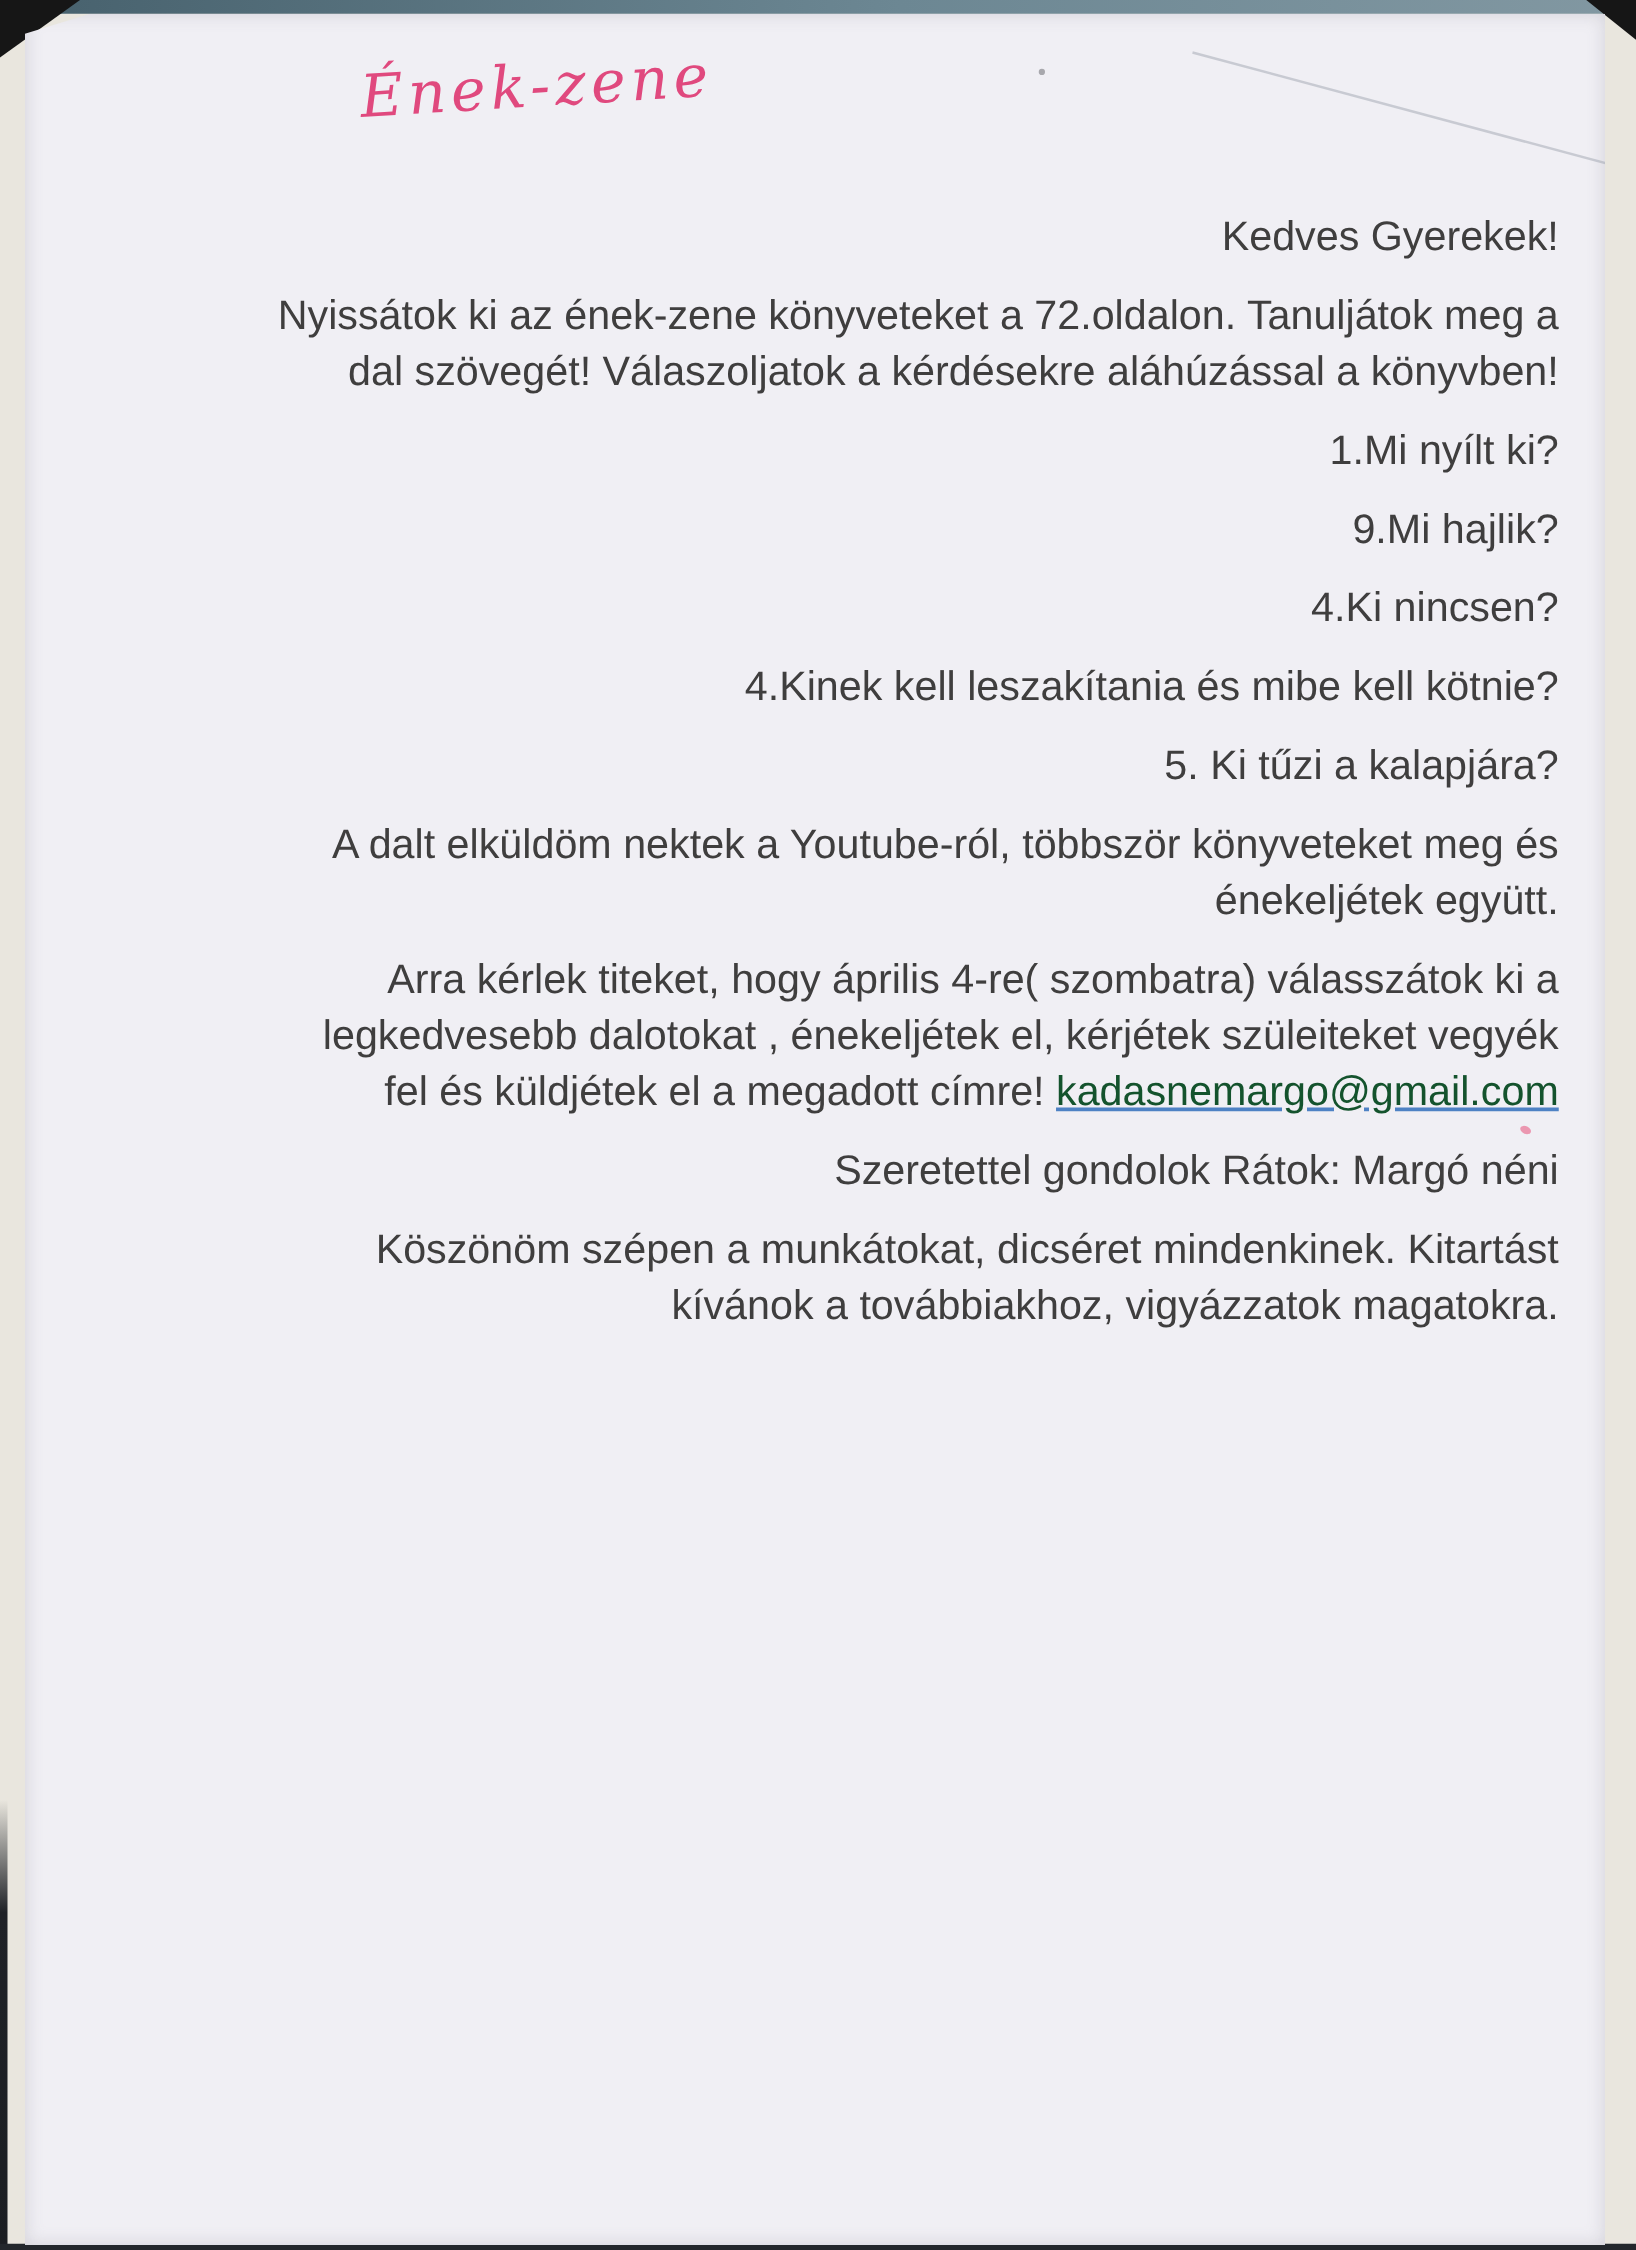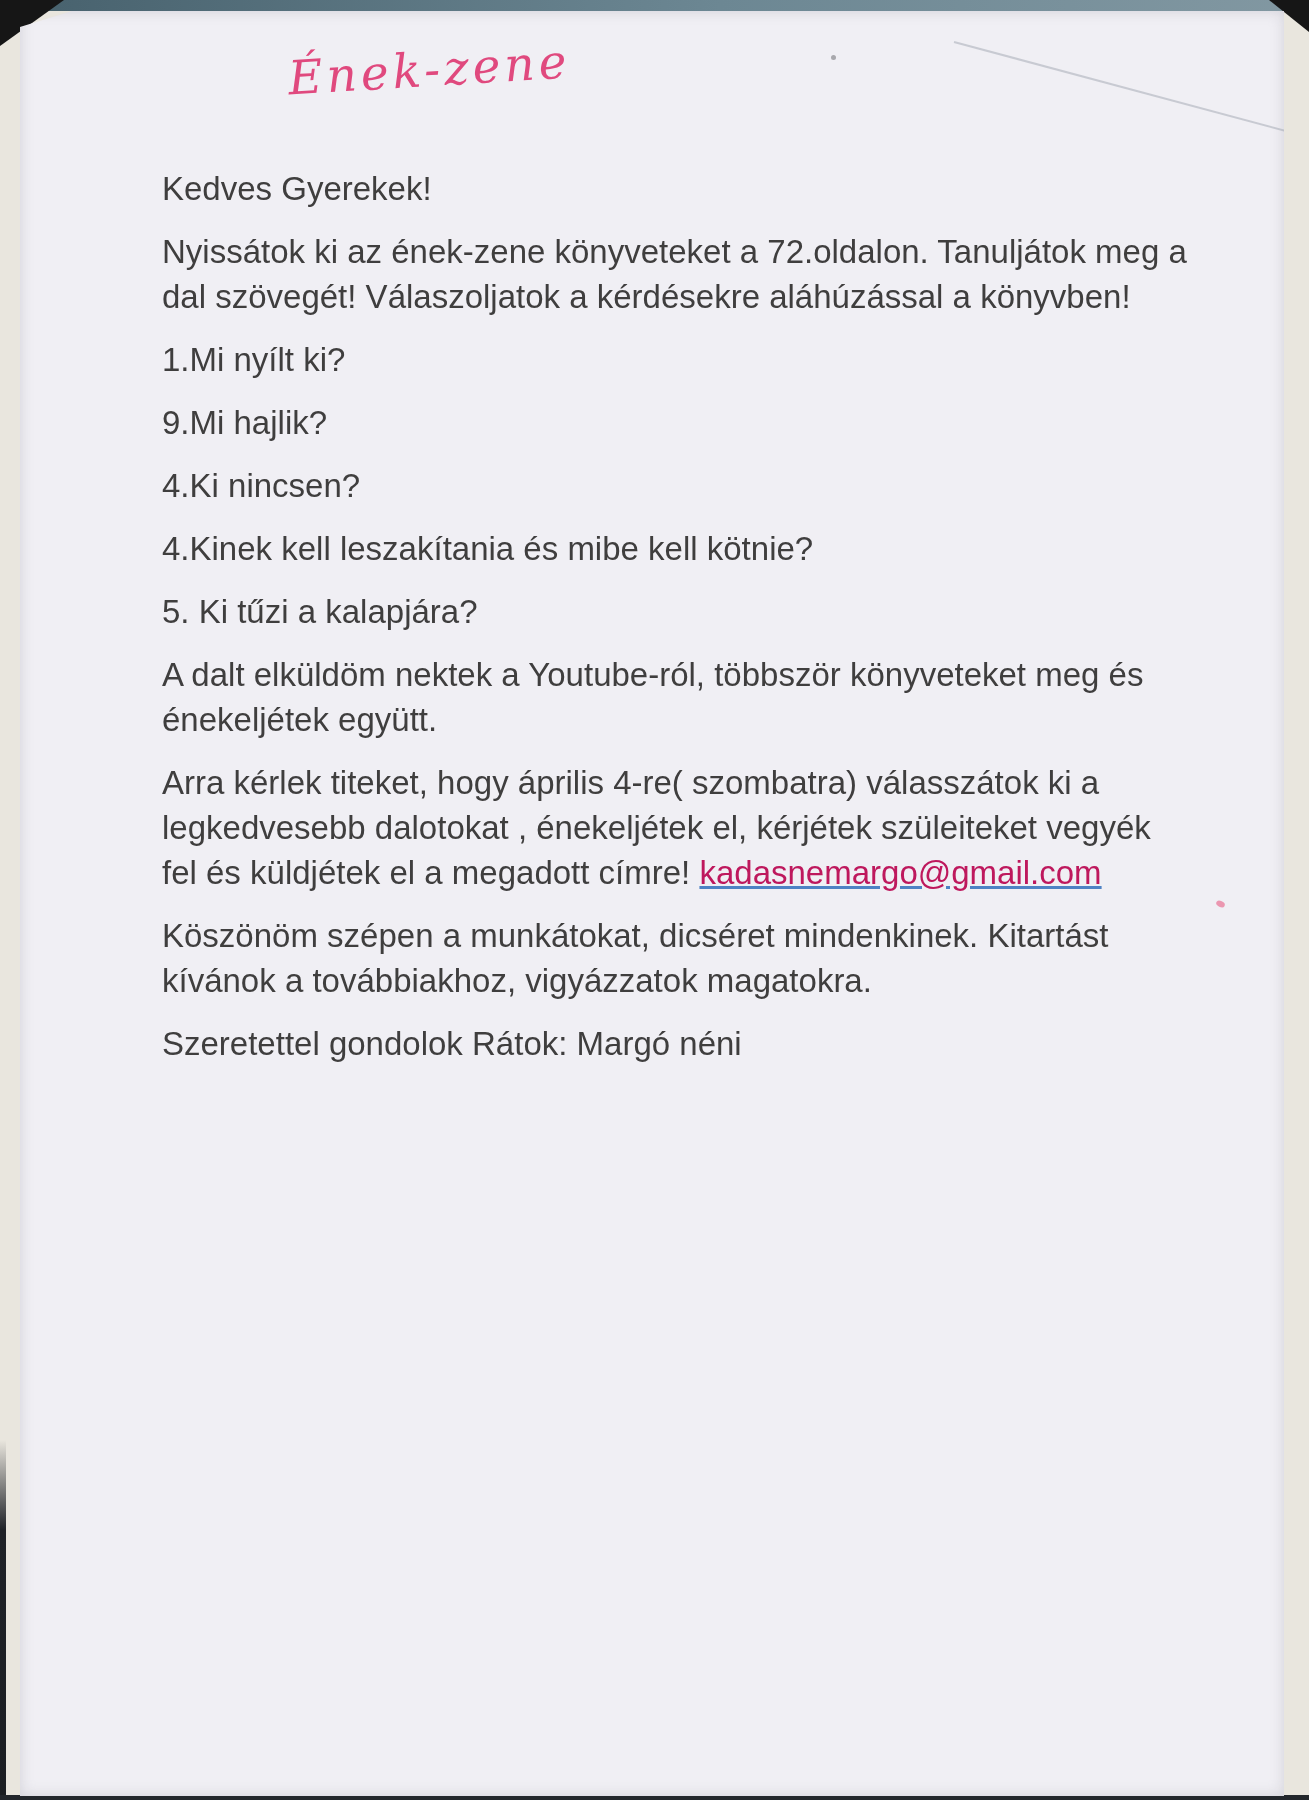--- a/index.html
+++ b/index.html
@@ -63,24 +63,25 @@
   }
   .content {
     position: absolute; left: 162px; top: 166px; width: 1085px;
     color: #3f3e3e;
     font-size: 33px;
     line-height: 45px;
   }
   .content .block {
     margin: 0 0 18px 0;
     white-space: pre-line;
+    text-align: right;
   }
   .greeting { font-weight: normal; }
   .email {
-    color: #be185d;
+    color: #14532d;
     text-decoration: underline;
     text-decoration-color: #4e82c4;
     cursor: pointer;
   }
   .speck-pink {
     position: absolute; left: 1216px; top: 901px; width: 9px; height: 6px;
     background: rgba(233,121,153,0.75); border-radius: 50%;
     transform: rotate(25deg);
   }
   .speck-gray {
@@ -121,22 +122,22 @@
 
     <div class="block">5. Ki tűzi a kalapjára?</div>
 
     <div class="block">A dalt elküldöm nektek a Youtube-ról, többször könyveteket meg és
 énekeljétek együtt.</div>
 
     <div class="block"><span>Arra kérlek titeket, hogy április 4-re( szombatra) válasszátok ki a
 legkedvesebb dalotokat , énekeljétek el, kérjétek szüleiteket vegyék
 fel és küldjétek el a megadott címre! </span><a class="email">kadasnemargo@gmail.com</a></div>
 
+    <div class="block">Szeretettel gondolok Rátok: Margó néni</div>
+
     <div class="block">Köszönöm szépen a munkátokat, dicséret mindenkinek. Kitartást
 kívánok a továbbiakhoz, vigyázzatok magatokra.</div>
-
-    <div class="block">Szeretettel gondolok Rátok: Margó néni</div>
   </div>
 
   <div class="speck-pink"></div>
   <div class="speck-gray"></div>
 
 </div>
 
 </body></html>

